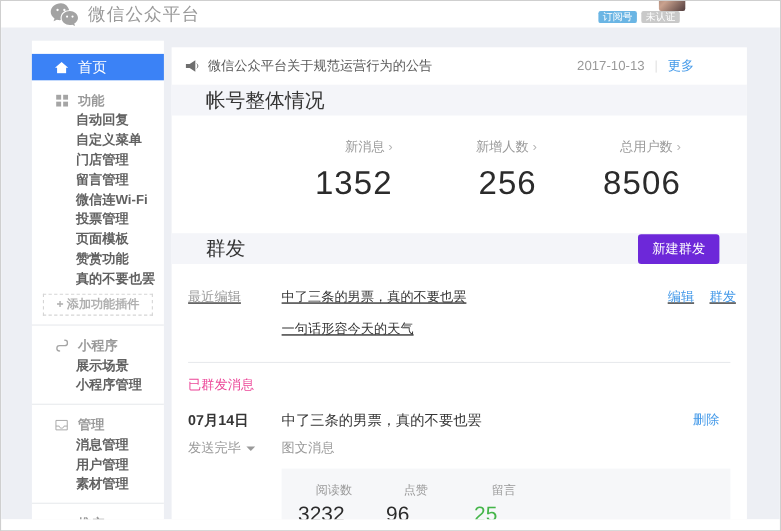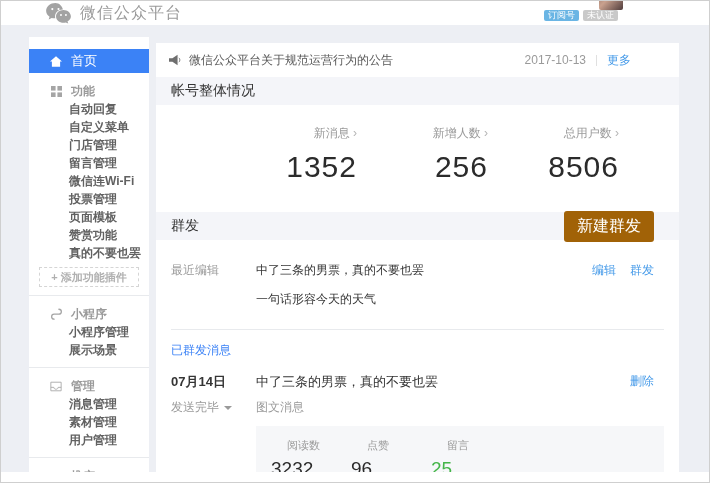--- a/index.html
+++ b/index.html
@@ -46,40 +46,40 @@
 
   .announce { height:34px; display:flex; align-items:center; padding:0 48px 0 12px; }
   .announce-text { font-size:12px; color:#595959; margin-left:7px; }
   .announce-right { margin-left:auto; display:flex; align-items:center; }
   .announce-date { font-size:12px; color:#9a9a9a; }
   .announce-sep { width:1px; height:11px; background:#e0e0e0; margin:0 10px; }
   .announce-more { font-size:12px; color:#459ae9; text-decoration:none; }
 
   .bar { height:28px; background:#f4f5f9; display:flex; align-items:center; padding:0 15px; }
   .bar.mt { margin-top:12px; }
-  .bar-title { font-size:14px; color:#353535; }
-  .new-btn { margin-left:auto; margin-right:10px; background:#a16207; color:#fff; font-size:16px; padding:5px 13px; border:none; border-radius:3px; cursor:pointer; }
+  .bar-title { font-size:18px; color:#353535;margin-left:16px; }
+  .new-btn { margin-left:auto; margin-right:10px; background:#6d28d9; color:#fff; font-size:12px; padding:5px 13px; border:none; border-radius:3px; cursor:pointer; }
 
   .stats { display:flex; padding:20px 60px 16px 70px; }
   .stat { flex:1; text-align:right; }
   .stat-label { font-size:12px; color:#9a9a9a; cursor:pointer; }
   .stat-label::after { content:" ›"; color:#b5b5b5; }
   .stat-value { font-size:30px; color:#2b2b2b; font-weight:300; margin-top:8px; letter-spacing:1px; }
 
-  .recent { display:flex; padding:22px 25px 0 15px; }
+  .recent { display:flex; padding:22px 10px 0 15px;text-decoration:underline; }
   .recent-label { width:85px; font-size:12px; color:#9a9a9a; }
   .recent-lines { flex:1; }
   .recent-line { font-size:12px; color:#353535; line-height:16px; }
   .recent-line + .recent-line { margin-top:13px; }
   .recent-actions { display:flex; gap:14px; }
   .link { font-size:12px; color:#459ae9; text-decoration:none; cursor:pointer; }
 
   .hdiv { border-top:1px solid #e8eaed; margin:22px 15px 0 15px; }
 
-  .sent-label { margin:12px 0 0 15px; font-size:12px; color:#3b82f6; }
+  .sent-label { margin:12px 0 0 15px; font-size:12px; color:#ec4899; }
   .sent-row { display:flex; padding:14px 25px 0 15px; }
   .sent-left { width:85px; }
   .sent-date { font-size:13px; color:#353535; font-weight:bold; }
   .sent-status { margin-top:8px; font-size:12px; color:#9a9a9a; display:flex; align-items:center; cursor:pointer; }
   .caret { width:0; height:0; border-left:4px solid transparent; border-right:4px solid transparent; border-top:4px solid #9a9a9a; margin-left:5px; }
   .sent-mid { flex:1; }
   .sent-title { font-size:13px; color:#353535; }
   .sent-type { margin-top:8px; font-size:12px; color:#9a9a9a; }
 
   .msg-box { margin:10px 15px 0 100px; background:#f6f7f9; padding:12px 0 22px 15px; display:flex; height:80px; }
@@ -168,38 +168,38 @@
 
       <div class="side-section">
         <div class="side-label">
           <span class="sicon">
             <svg width="11" height="12" viewBox="0 0 12 13">
                 <path fill="none" stroke="#a5a5a5" stroke-width="1.4" stroke-linecap="round" d="M8.6 1.3a2.7 2.7 0 0 1 0 5.4H3.4a2.7 2.7 0 0 0 0 5.4"></path>
               </svg>
           </span>
           <span class="txt">小程序</span>
         </div>
+        <div class="side-item">展示场景</div>
         <div class="side-item">小程序管理</div>
-        <div class="side-item">展示场景</div>
       </div>
 
       <div class="side-div"></div>
 
       <div class="side-section">
         <div class="side-label">
           <span class="sicon">
             <svg width="12" height="11" viewBox="0 0 14 12">
                 <path fill="none" stroke="#a5a5a5" d="M1 1h12v10H1zM1 7h3.5c0 1.3 1.1 2.2 2.5 2.2S9.5 8.3 9.5 7H13"></path>
               </svg>
           </span>
           <span class="txt">管理</span>
         </div>
         <div class="side-item">消息管理</div>
+        <div class="side-item">用户管理</div>
         <div class="side-item">素材管理</div>
-        <div class="side-item">用户管理</div>
       </div>
 
       <div class="side-div"></div>
 
       <div class="side-section">
         <div class="side-label">
           <span class="sicon">
             <svg width="12" height="11" viewBox="0 0 16 14">
                 <path fill="#a5a5a5" d="M1 5h4l6-4v12L5 9H1z"></path>
                 <path fill="none" stroke="#a5a5a5" d="M12.5 4.5c1.6 1.2 1.6 3.8 0 5"></path>

